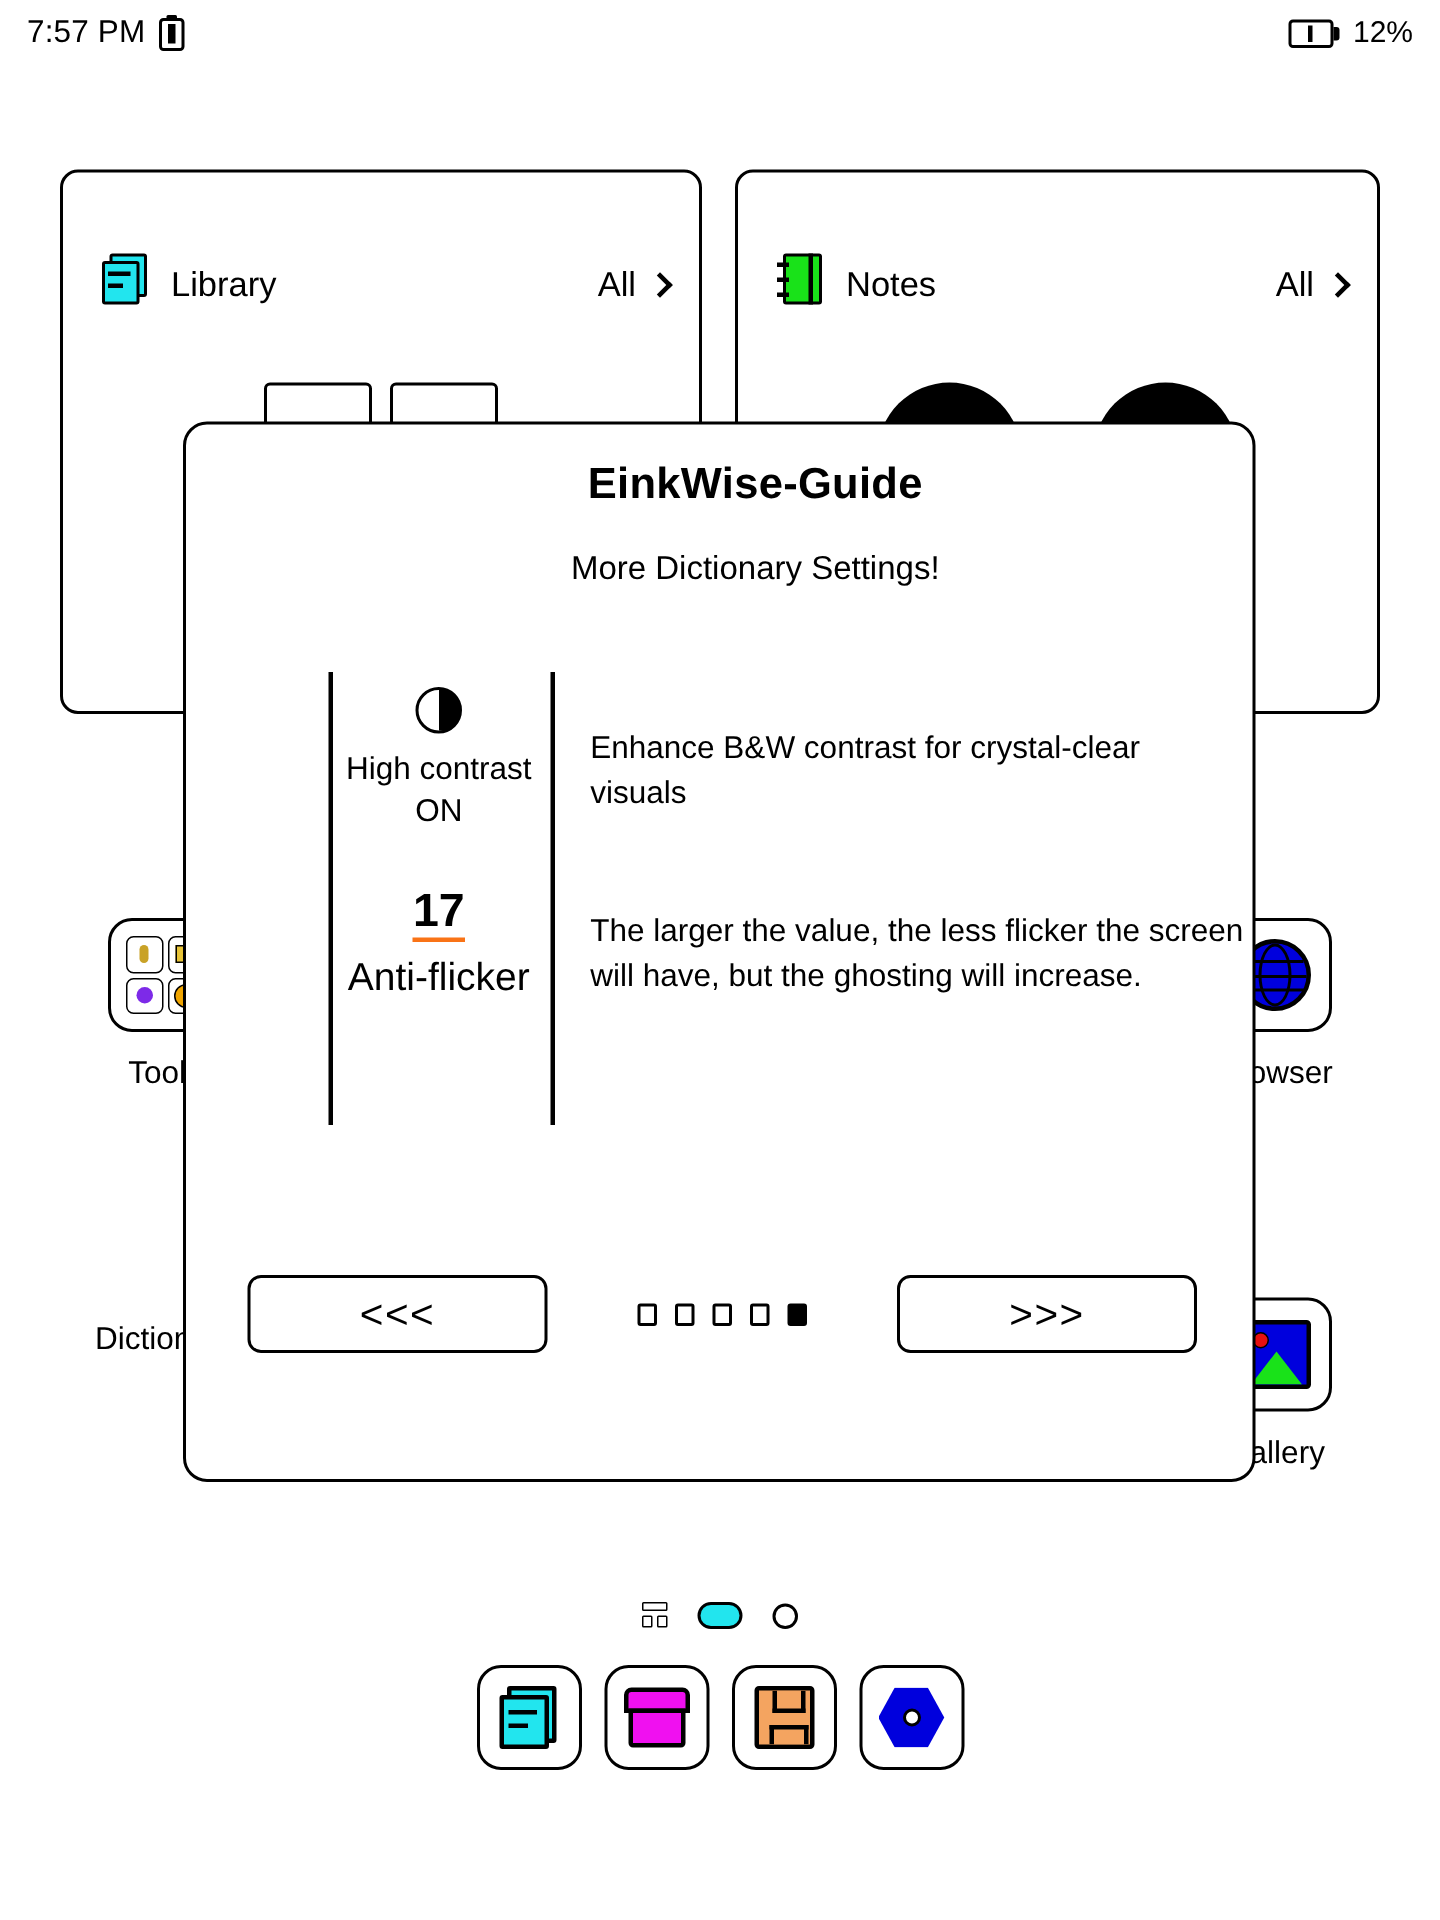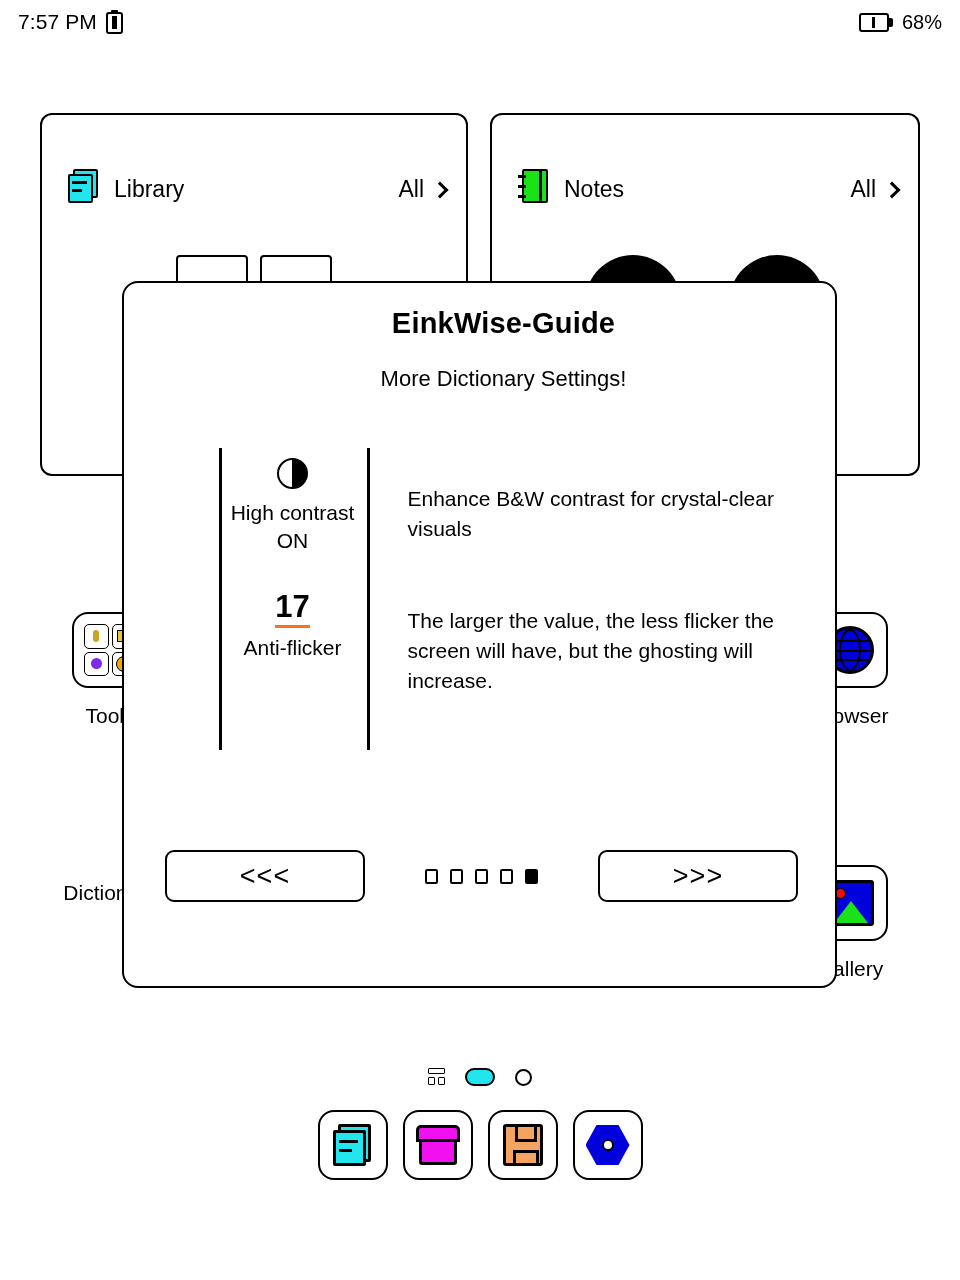--- a/index.html
+++ b/index.html
@@ -301,34 +301,34 @@
   }
   .rule {
     position: absolute; top: 0; width: 3px; height: 302px; background: #000;
   }
   .rule-left { left: 41px; }
   .rule-mid { left: 189px; }
 
   .guide-rows {
     position: absolute; left: 0; top: 0; width: 652px; height: 302px;
   }
-  .guide-row { position: absolute; left: 0; width: 652px; display: flex; gap: 14px; }
+  .guide-row { position: absolute; left: 0; width: 652px; display: flex; }
   .guide-row.r1 { top: 10px; }
   .guide-row.r2 { top: 142px; }
   .g-key {
     width: 189px; padding-left: 41px; display: flex; flex-direction: column;
     align-items: center; text-align: center;
   }
   .g-key-inner { width: 148px; display: flex; flex-direction: column; align-items: center; }
   .g-val { font-size: 21px; line-height: 1.32; }
   .g-num {
     font-size: 31px; font-weight: 600; border-bottom: 3px solid #f97316;
     padding-bottom: 1px; line-height: 1.1;
   }
-  .g-num-label { font-size: 21px; margin-top: 8px; }
+  .g-num-label { font-size: 26px; margin-top: 8px; }
   .contrast-icon {
     width: 31px; height: 31px; border-radius: 50%; border: 2.5px solid #000;
     background: linear-gradient(to right, #fff 0 50%, #000 50% 100%);
     margin-bottom: 10px;
   }
   .g-desc {
     flex: 1; padding-left: 27px; font-size: 21px; line-height: 1.42;
   }
   .guide-row.r1 .g-desc { padding-top: 26px; }
   .guide-row.r2 .g-desc { padding-top: 16px; }
@@ -363,21 +363,21 @@
           <span class="cap"></span>
           <span class="bolt"></span>
       </span>
     </div>
     <div class="status-right">
       <span class="batt-wide">
         <span class="shell"></span>
           <span class="excl"></span>
           <span class="nub"></span>
       </span>
-      <span class="status-pct">68%</span>
+      <span class="status-pct">12%</span>
     </div>
   </div>
 
   <div class="card" id="card-library">
     <div class="card-head">
       <span class="ic-library">
         <span class="back"></span>
           <span class="front"></span>
         <span class="l1"></span>
           <span class="l2"></span>

